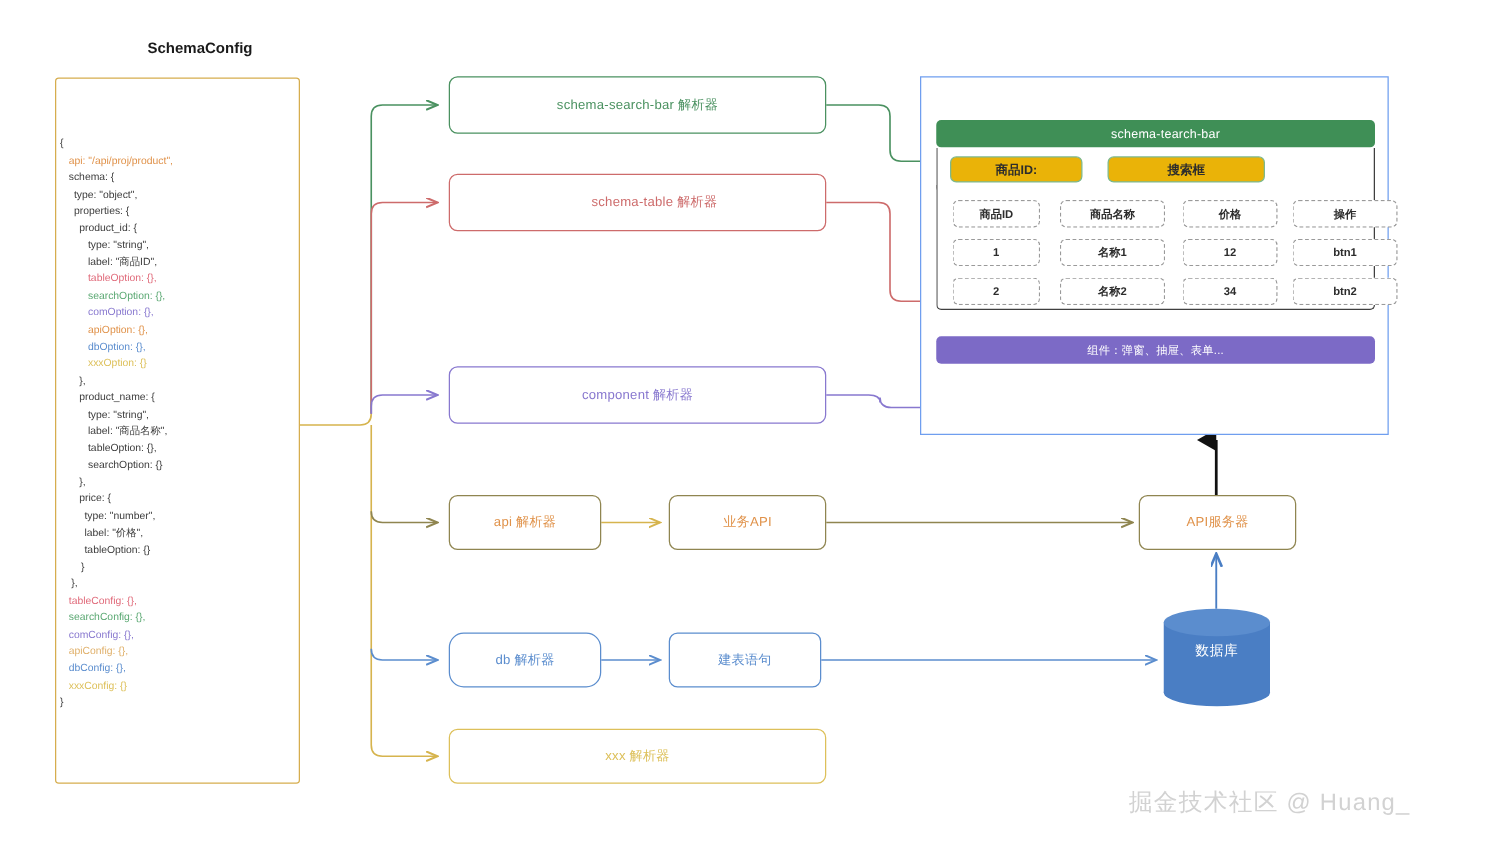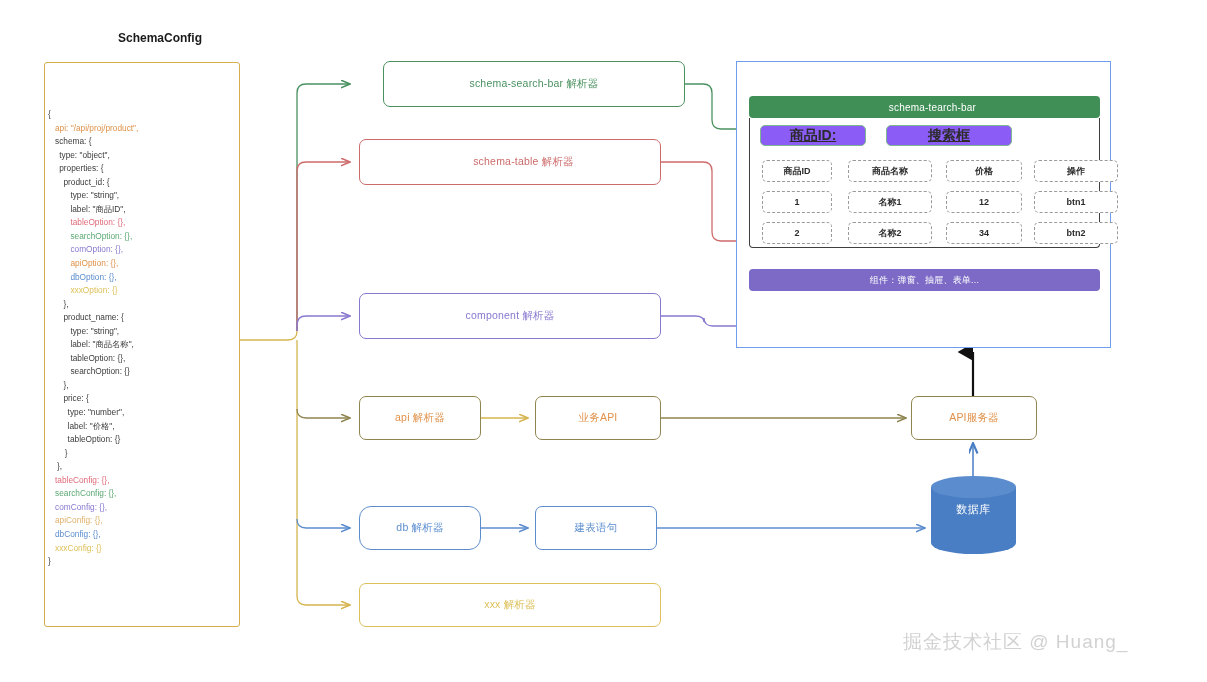--- a/index.html
+++ b/index.html
@@ -58,23 +58,23 @@
     border:1px solid #3f3f3f;border-top:none;border-radius:0 0 4px 4px;background:#fff;
     box-sizing:border-box;
   }
 
   
   .search-sec{top:8px;}
   .search-bar{background:#3f8f56;padding-left:16px;}
   .search-panel{height:36px;position:relative;}
   .sfield{
     position:absolute;top:7px;height:21px;box-sizing:border-box;
-    border:1.2px solid #7db98e;border-radius:5px;background:#8b5cf6;
+    border:1.2px solid #7db98e;border-radius:5px;background:#eab308;
     display:flex;align-items:center;justify-content:center;
-    font-size:14px;color:#2c2c2c;font-weight:bold;text-decoration:underline;
+    font-size:10px;color:#2c2c2c;font-weight:bold;
   }
 
   
   .table-sec{top:60px;}
   .table-bar{background:#d15a5a;}
   .table-panel{height:100px;position:relative;}
   .cell{
     position:absolute;height:22px;box-sizing:border-box;
     border:1.1px dashed #9a9a9a;border-radius:5px;background:#fff;
     display:flex;align-items:center;justify-content:center;
@@ -82,21 +82,21 @@
   }
 
   
   .comp-bar{
     position:absolute;left:12px;top:181px;width:351px;height:22px;
     background:#7c6ac6;border-radius:4px;color:#fff;font-size:9px;
     display:flex;align-items:center;justify-content:center;letter-spacing:.2px;text-align:right;
   }
 
   
-  .db{position:absolute;left:931px;top:476px;width:85px;height:98px;}
+  .db{position:absolute;left:931px;top:487px;width:85px;height:98px;}
   .db-body{
     position:absolute;left:0;top:11px;width:85px;height:56px;
     background:#4a7ec4;
   }
   .db-top{
     position:absolute;left:0;top:0;width:85px;height:22px;
     background:#5b8dce;border-radius:50%;
   }
   .db-bot{
     position:absolute;left:0;top:56px;width:85px;height:22px;
@@ -178,21 +178,21 @@
 
     <path d="M973,487 L973,443" fill="none" stroke="#4a7ec4" stroke-width="1.5" marker-end="url(#ah-blue-up)"></path>
 
     <path d="M973,396 L973,352" fill="none" stroke="#111" stroke-width="2.2" marker-end="url(#ah-black-up)"></path>
   </svg>
 
   <div class="panel-title">SchemaConfig</div>
   <div class="code-box"></div>
   <div class="code-inner" id="code-inner"><span class="ln" style="color: rgb(59, 59, 59); padding-left: 0px;">{</span><span class="ln" style="color: rgb(224, 146, 74); padding-left: 7px;">api: "/api/proj/product",</span><span class="ln" style="color: rgb(59, 59, 59); padding-left: 7px;">schema: {</span><span class="ln" style="color: rgb(59, 59, 59); padding-left: 11.2px;">type: "object",</span><span class="ln" style="color: rgb(59, 59, 59); padding-left: 11.2px;">properties: {</span><span class="ln" style="color: rgb(59, 59, 59); padding-left: 15.4px;">product_id: {</span><span class="ln" style="color: rgb(59, 59, 59); padding-left: 22.4px;">type: "string",</span><span class="ln" style="color: rgb(59, 59, 59); padding-left: 22.4px;">label: "商品ID",</span><span class="ln" style="color: rgb(224, 106, 122); padding-left: 22.4px;">tableOption: {},</span><span class="ln" style="color: rgb(90, 168, 114); padding-left: 22.4px;">searchOption: {},</span><span class="ln" style="color: rgb(136, 120, 207); padding-left: 22.4px;">comOption: {},</span><span class="ln" style="color: rgb(224, 146, 74); padding-left: 22.4px;">apiOption: {},</span><span class="ln" style="color: rgb(91, 141, 206); padding-left: 22.4px;">dbOption: {},</span><span class="ln" style="color: rgb(221, 192, 90); padding-left: 22.4px;">xxxOption: {}</span><span class="ln" style="color: rgb(59, 59, 59); padding-left: 15.4px;">},</span><span class="ln" style="color: rgb(59, 59, 59); padding-left: 15.4px;">product_name: {</span><span class="ln" style="color: rgb(59, 59, 59); padding-left: 22.4px;">type: "string",</span><span class="ln" style="color: rgb(59, 59, 59); padding-left: 22.4px;">label: "商品名称",</span><span class="ln" style="color: rgb(59, 59, 59); padding-left: 22.4px;">tableOption: {},</span><span class="ln" style="color: rgb(59, 59, 59); padding-left: 22.4px;">searchOption: {}</span><span class="ln" style="color: rgb(59, 59, 59); padding-left: 15.4px;">},</span><span class="ln" style="color: rgb(59, 59, 59); padding-left: 15.4px;">price: {</span><span class="ln" style="color: rgb(59, 59, 59); padding-left: 19.6px;">type: "number",</span><span class="ln" style="color: rgb(59, 59, 59); padding-left: 19.6px;">label: "价格",</span><span class="ln" style="color: rgb(59, 59, 59); padding-left: 19.6px;">tableOption: {}</span><span class="ln" style="color: rgb(59, 59, 59); padding-left: 16.8px;">}</span><span class="ln" style="color: rgb(59, 59, 59); padding-left: 9.1px;">},</span><span class="ln" style="color: rgb(224, 106, 122); padding-left: 7px;">tableConfig: {},</span><span class="ln" style="color: rgb(90, 168, 114); padding-left: 7px;">searchConfig: {},</span><span class="ln" style="color: rgb(136, 120, 207); padding-left: 7px;">comConfig: {},</span><span class="ln" style="color: rgb(224, 176, 106); padding-left: 7px;">apiConfig: {},</span><span class="ln" style="color: rgb(91, 141, 206); padding-left: 7px;">dbConfig: {},</span><span class="ln" style="color: rgb(221, 192, 90); padding-left: 7px;">xxxConfig: {}</span><span class="ln" style="color: rgb(59, 59, 59); padding-left: 0px;">}</span></div>
 
-  <div class="nbox" id="parser-0" style="left: 359px; top: 61px; width: 302px; height: 46px; border-color: rgb(74, 145, 96); color: rgb(74, 145, 96); margin-left: 24px;">
+  <div class="nbox" id="parser-0" style="left: 359px; top: 61px; width: 302px; height: 46px; border-color: rgb(74, 145, 96); color: rgb(74, 145, 96);">
     <span>schema-search-bar 解析器</span>
   </div>
   <div class="nbox" id="parser-1" style="left: 359px; top: 139px; width: 302px; height: 46px; border-color: rgb(205, 107, 107); color: rgb(205, 107, 107); padding-left: 27px;">
     <span>schema-table 解析器</span>
   </div>
   <div class="nbox" id="parser-3" style="left: 359px; top: 396px; width: 122px; height: 44px; border-color: rgb(143, 133, 80); color: rgb(224, 146, 74);">
     <span>api 解析器</span>
   </div>
   <div class="nbox" id="parser-2" style="left: 359px; top: 293px; width: 302px; height: 46px; border-color: rgb(136, 120, 207); color: rgb(136, 120, 207);">
     <span>component 解析器</span>

